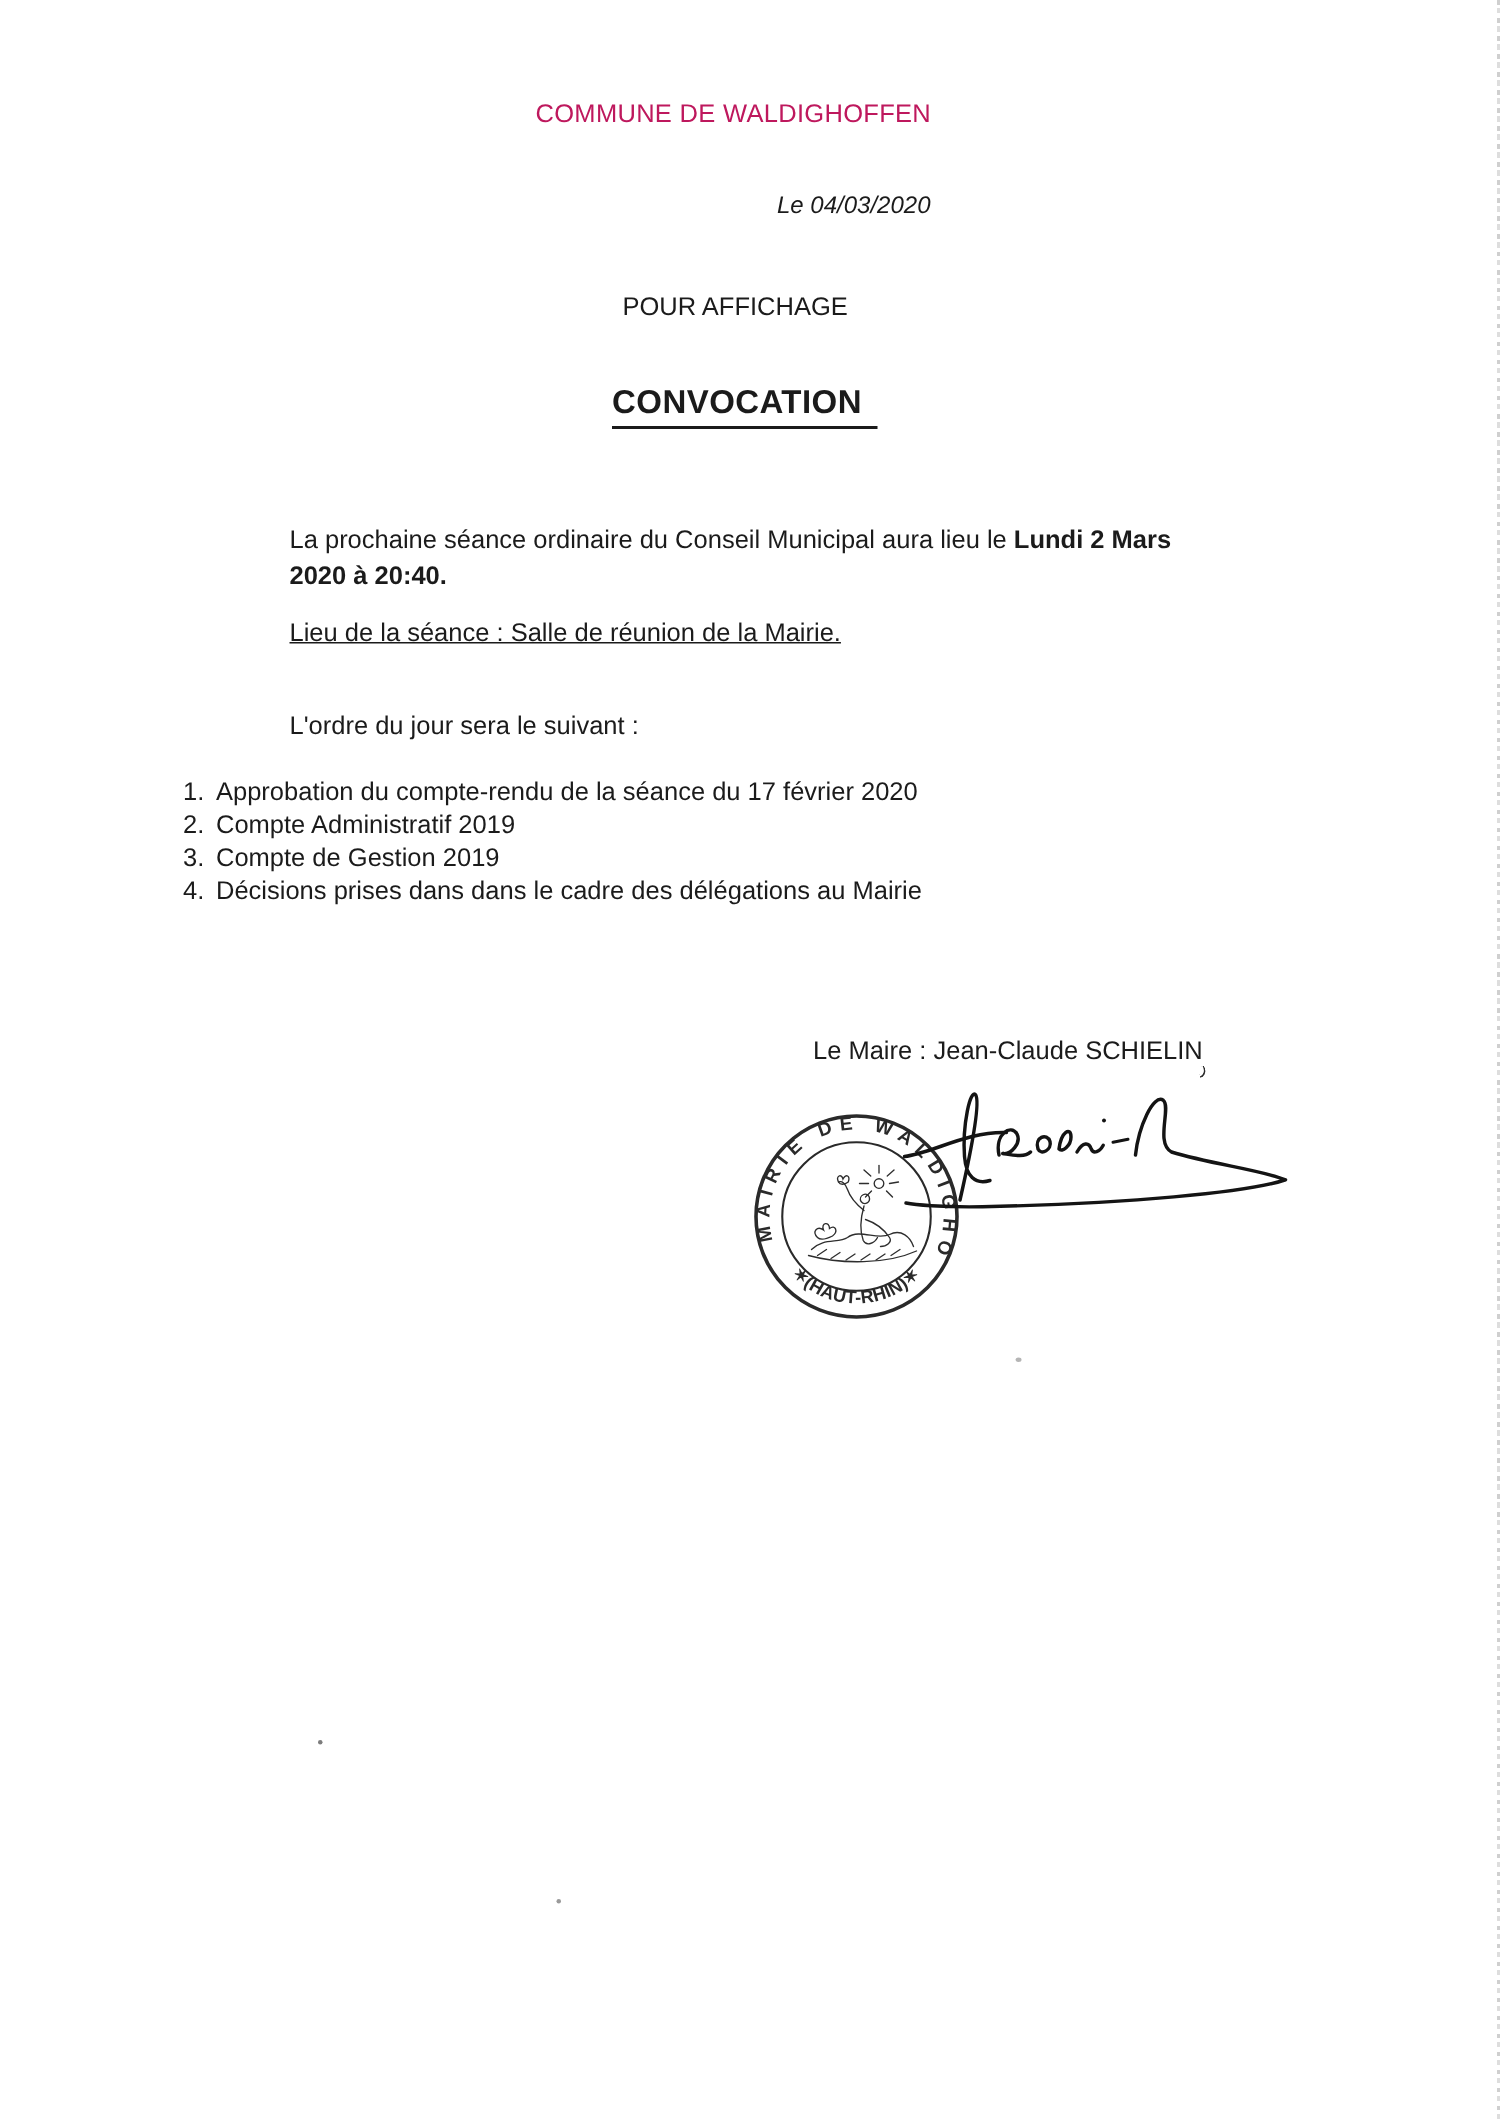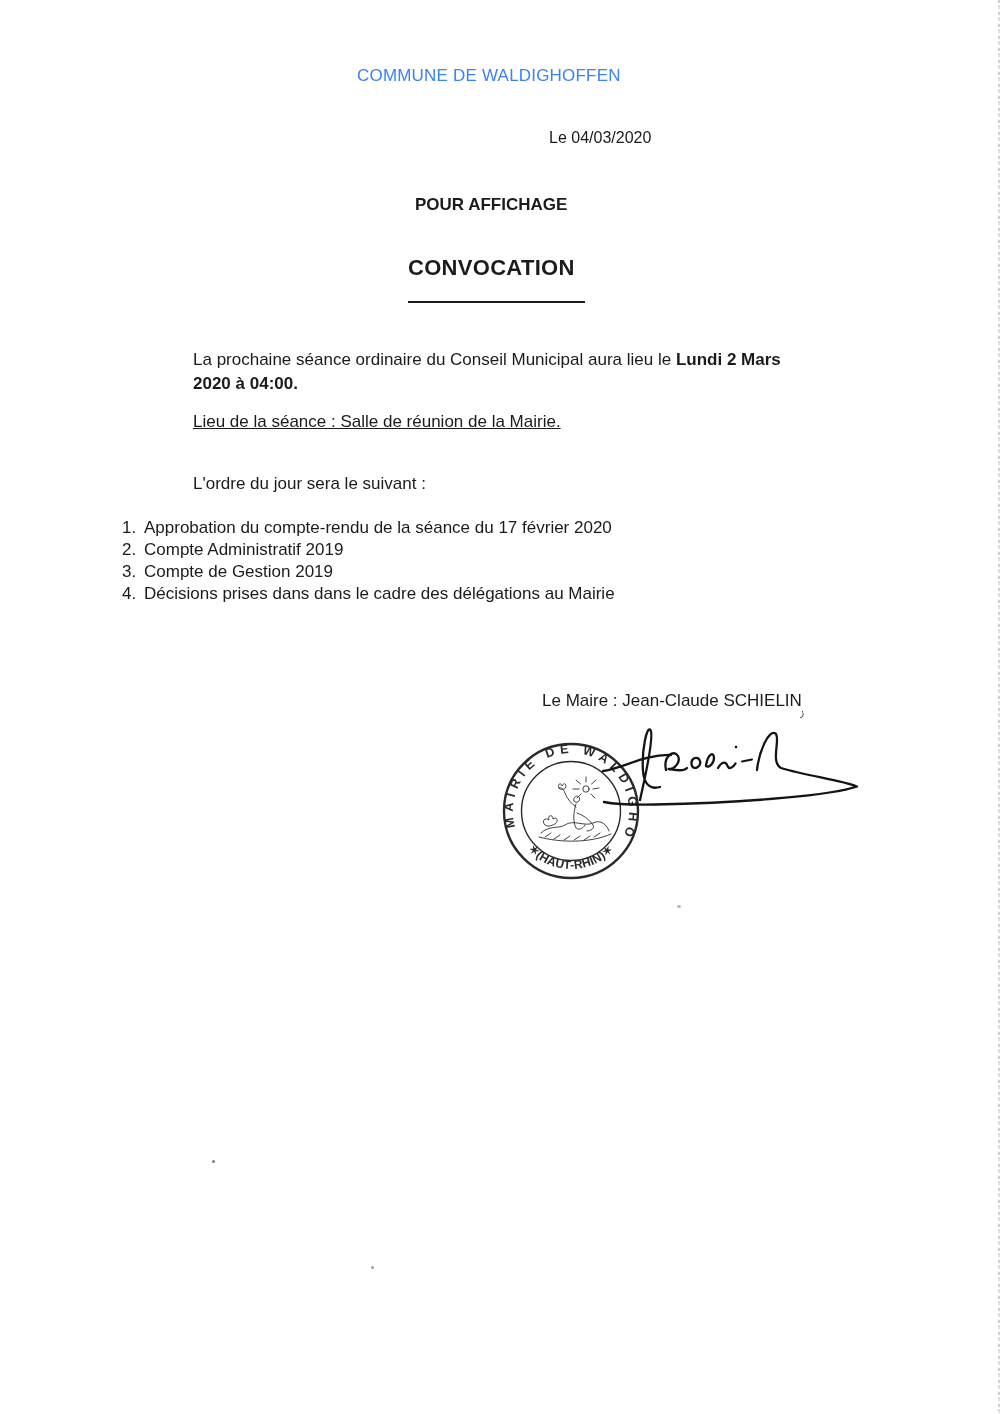--- a/index.html
+++ b/index.html
@@ -9,35 +9,36 @@
     font-family: "Liberation Sans", sans-serif;
     color: #1b1b1b;
     overflow: hidden;
     position: relative;
   }
   .abs { position: absolute; }
 
   .commune-heading {
     left: 357px; top: 66px;
     font-size: 17px; letter-spacing: 0.2px;
-    color: #3b82f6;
+    color: #be185d;
   }
   .date-line {
-    left: 549px; top: 129px;
+    left: 518px; top: 129px;
     font-size: 16px;
+    font-style: italic;
   }
   .notice {
     left: 415px; top: 195px;
-    font-size: 17px; font-weight: bold;
+    font-size: 17px; font-weight: normal;
   }
   .doc-title {
     left: 408px; top: 255px;
     font-size: 22px; font-weight: bold;
     letter-spacing: 0.3px;
-    padding: 0 10px 20px 0;
+    padding: 0 10px 3px 0;
     border-bottom: 2.5px solid #1b1b1b;
   }
   .intro-para {
     left: 193px; top: 348px; width: 660px;
     font-size: 17px; line-height: 24px;
   }
   .intro-para b { font-weight: bold; }
   .location-line {
     left: 193px; top: 412px;
     font-size: 17px;
@@ -89,21 +90,21 @@
 <body>
 
 <div class="abs commune-heading">COMMUNE DE WALDIGHOFFEN</div>
 
 <div class="abs date-line">Le 04/03/2020</div>
 
 <div class="abs notice">POUR AFFICHAGE</div>
 
 <div class="abs doc-title">CONVOCATION</div>
 
-<p class="abs intro-para"><span>La prochaine séance ordinaire du Conseil Municipal aura lieu le </span><b>Lundi 2 Mars</b><br><b>2020 à 04:00.</b></p>
+<p class="abs intro-para"><span>La prochaine séance ordinaire du Conseil Municipal aura lieu le </span><b>Lundi 2 Mars</b><br><b>2020 à 20:40.</b></p>
 
 <div class="abs location-line">Lieu de la séance : Salle de réunion de la Mairie.</div>
 
 <div class="abs agenda-intro">L'ordre du jour sera le suivant :</div>
 
 <div class="abs agenda-list">
   <div class="agenda-item">
     <span class="agenda-num">1.</span>
     <span>Approbation du compte-rendu de la séance du 17 février 2020</span>
   </div>

